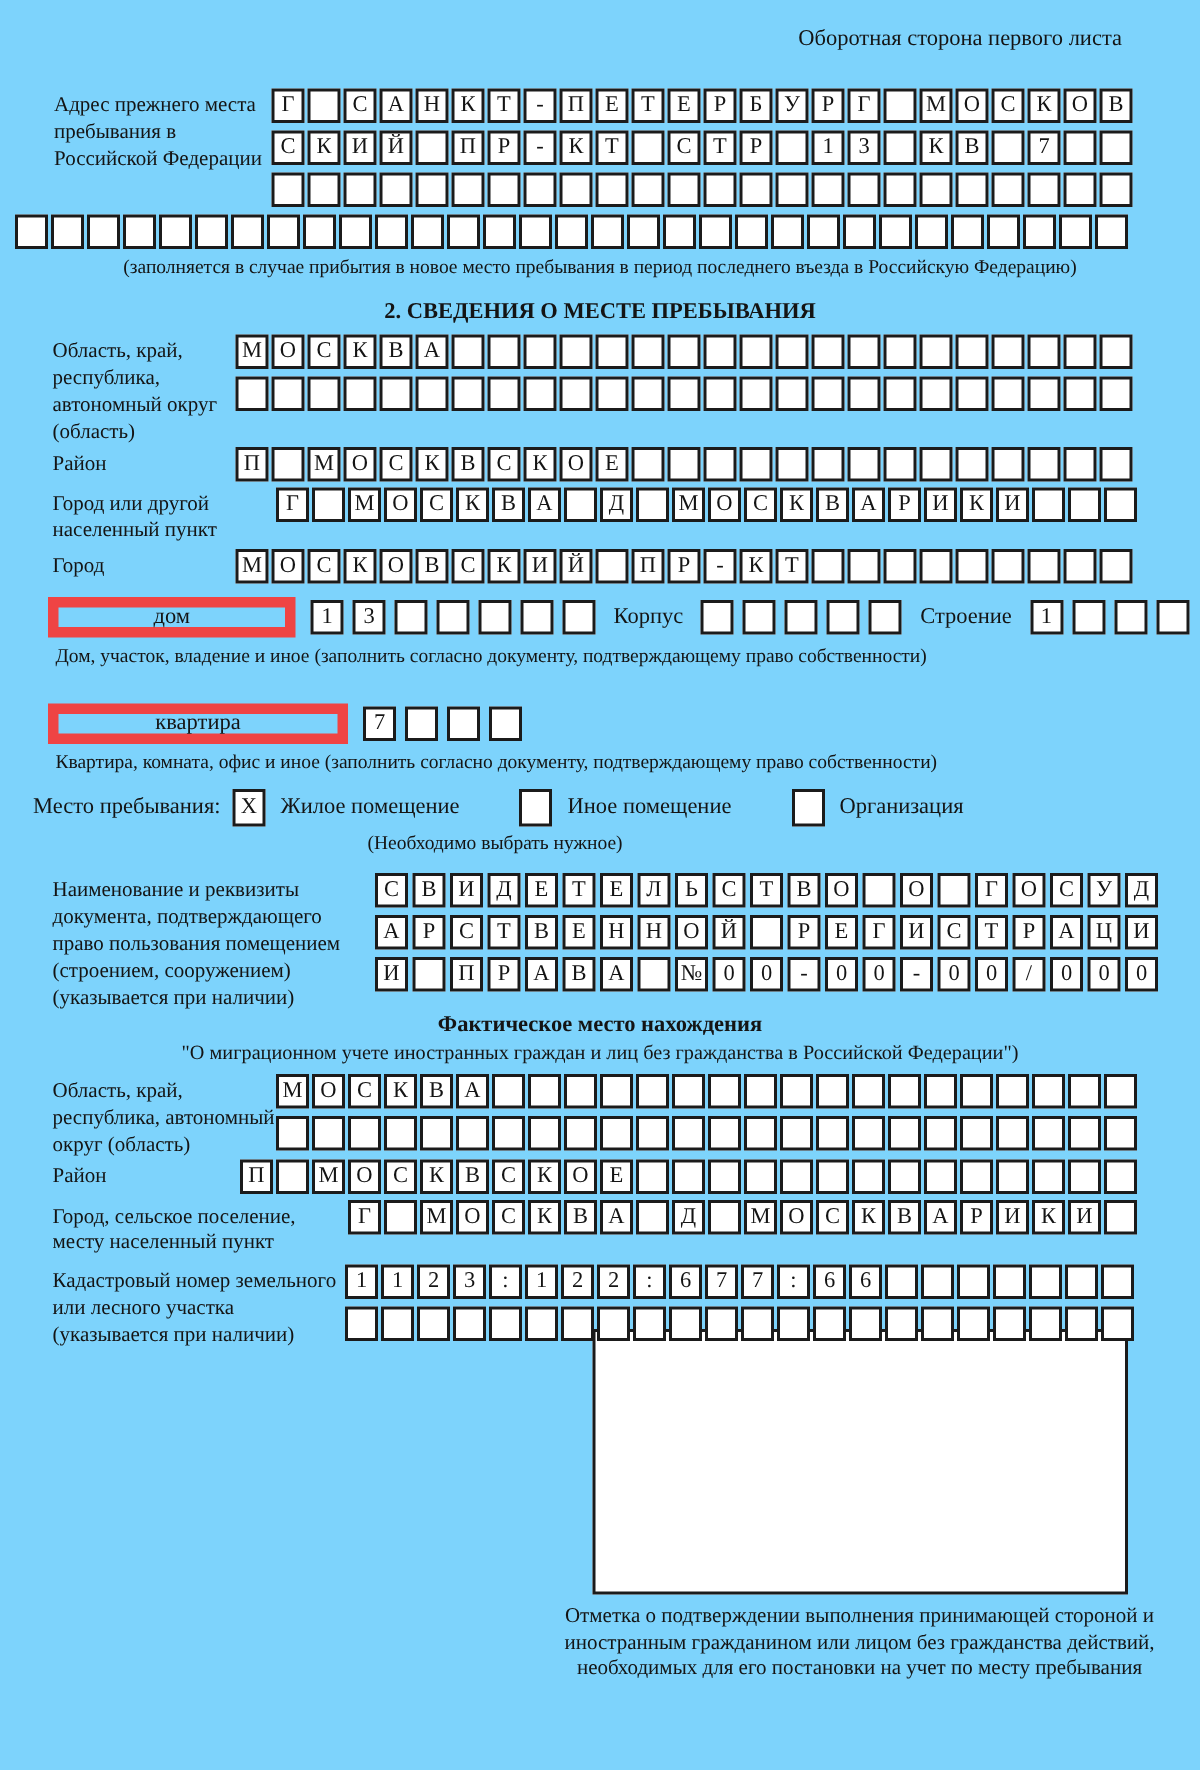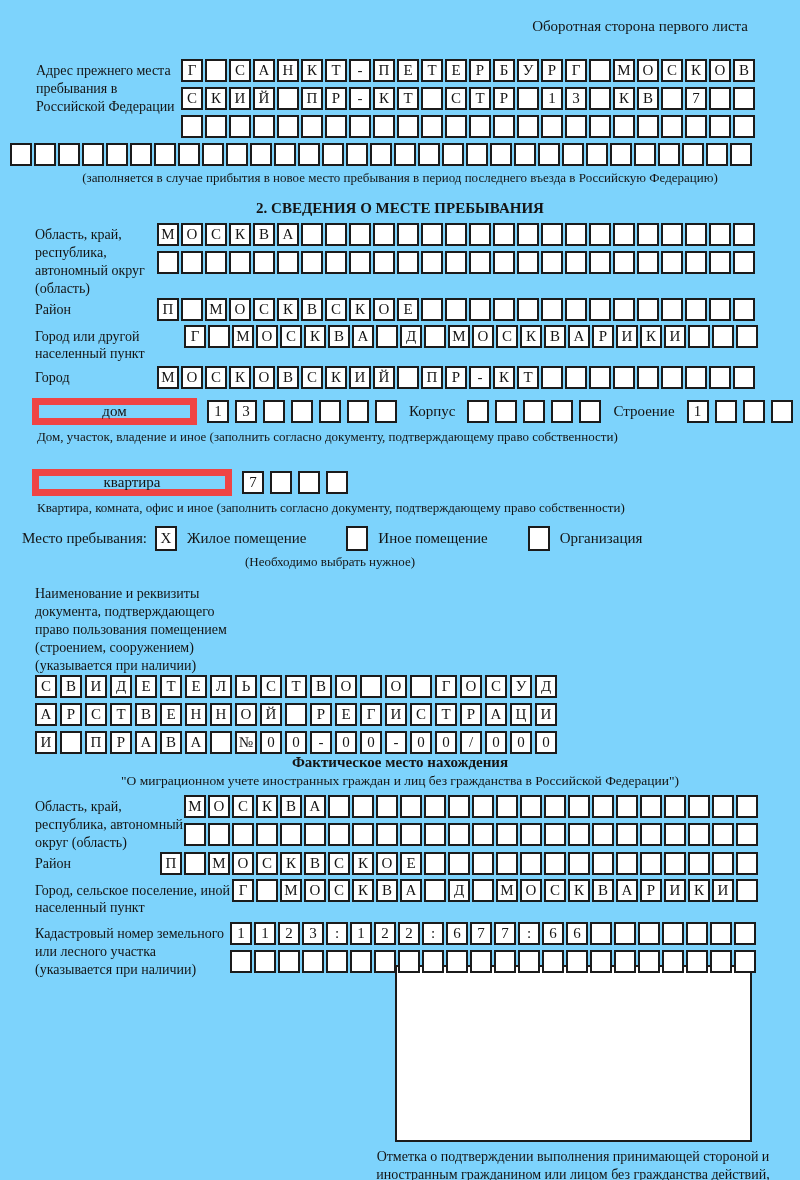--- a/index.html
+++ b/index.html
@@ -41,21 +41,21 @@
   .note{font-size:13px;margin:3px 0 0 245px;}
 
   .fact-title{text-align:center;font-size:15px;font-weight:bold;}
   .fact-cap{margin-top:7px;text-align:center;font-size:13.5px;line-height:17px;}
   .fact-cap2{margin-top:1px;text-align:center;font-size:13.5px;line-height:17px;}
 
   .stamp-wrap{margin:-14px 0 0 358px;width:430px;}
   .stamp-box{box-sizing:border-box;margin-left:37px;width:357px;height:177px;border:2px solid #1b1b1b;background:#fff;}
   .stamp-cap{margin-top:6px;text-align:center;font-size:14px;line-height:17.5px;}
 
-  .mt4{margin-top:4px;} .mt6{margin-top:6px;} .mt12{margin-top:12px;flex-direction:column;}
+  .mt4{margin-top:4px;} .mt6{margin-top:6px;} .mt12{margin-top:12px;}
 </style>
 </head>
 <body>
 
 <div class="page">
 
   <div class="header-note">Оборотная сторона первого листа</div>
 
   <div class="frow" style="margin-top:24px;margin-left:36px;">
     <div class="flabel w145">Адрес прежнего места пребывания в Российской Федерации</div>
@@ -541,21 +541,21 @@
         <span class="cell"></span>
         <span class="cell"></span>
         <span class="cell"></span>
         <span class="cell"></span>
         <span class="cell"></span>
         <span class="cell"></span>
       </div>
   </div>
 
   <div class="frow mt4">
-    <div class="flabel w197" style="line-height:17px;">Город, сельское поселение, иной населенный пункт</div>
+    <div class="flabel w197" style="line-height:17px;">Город, сельское поселение, месту населенный пункт</div>
     <div class="cellrow">
         <span class="cell">Г</span>
         <span class="cell"></span>
         <span class="cell">М</span>
         <span class="cell">О</span>
         <span class="cell">С</span>
         <span class="cell">К</span>
         <span class="cell">В</span>
         <span class="cell">А</span>
         <span class="cell"></span>

